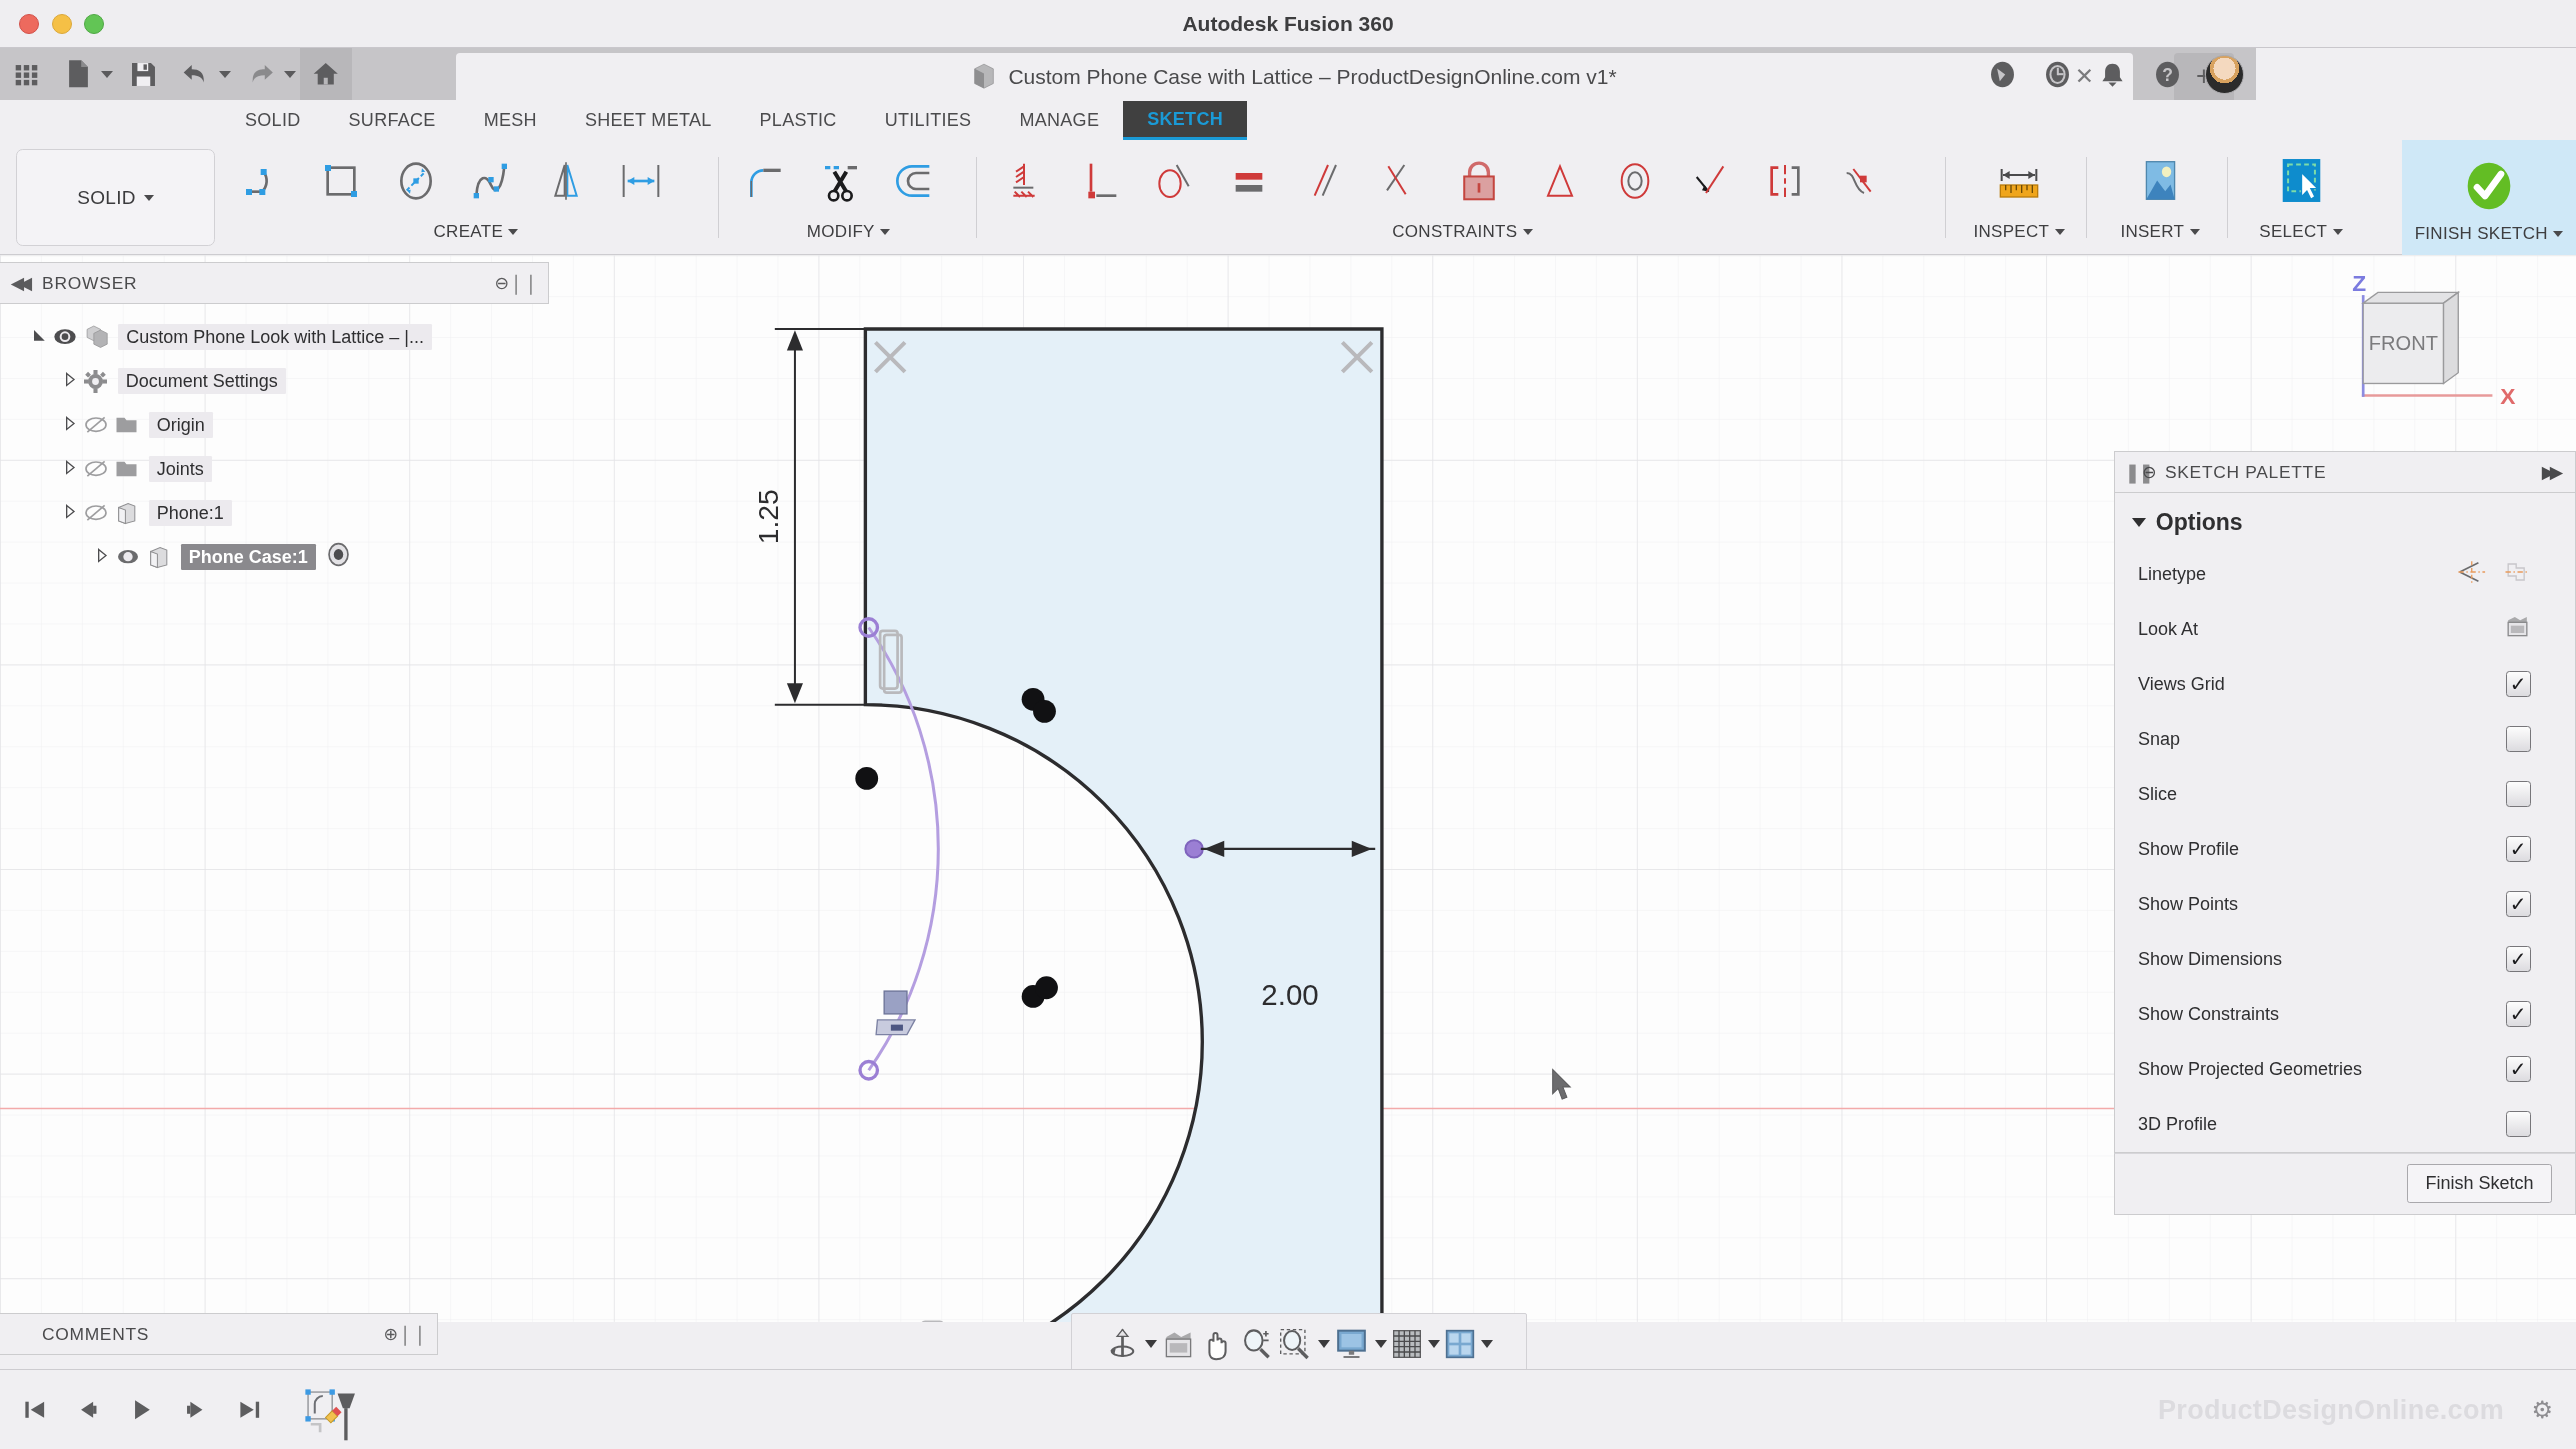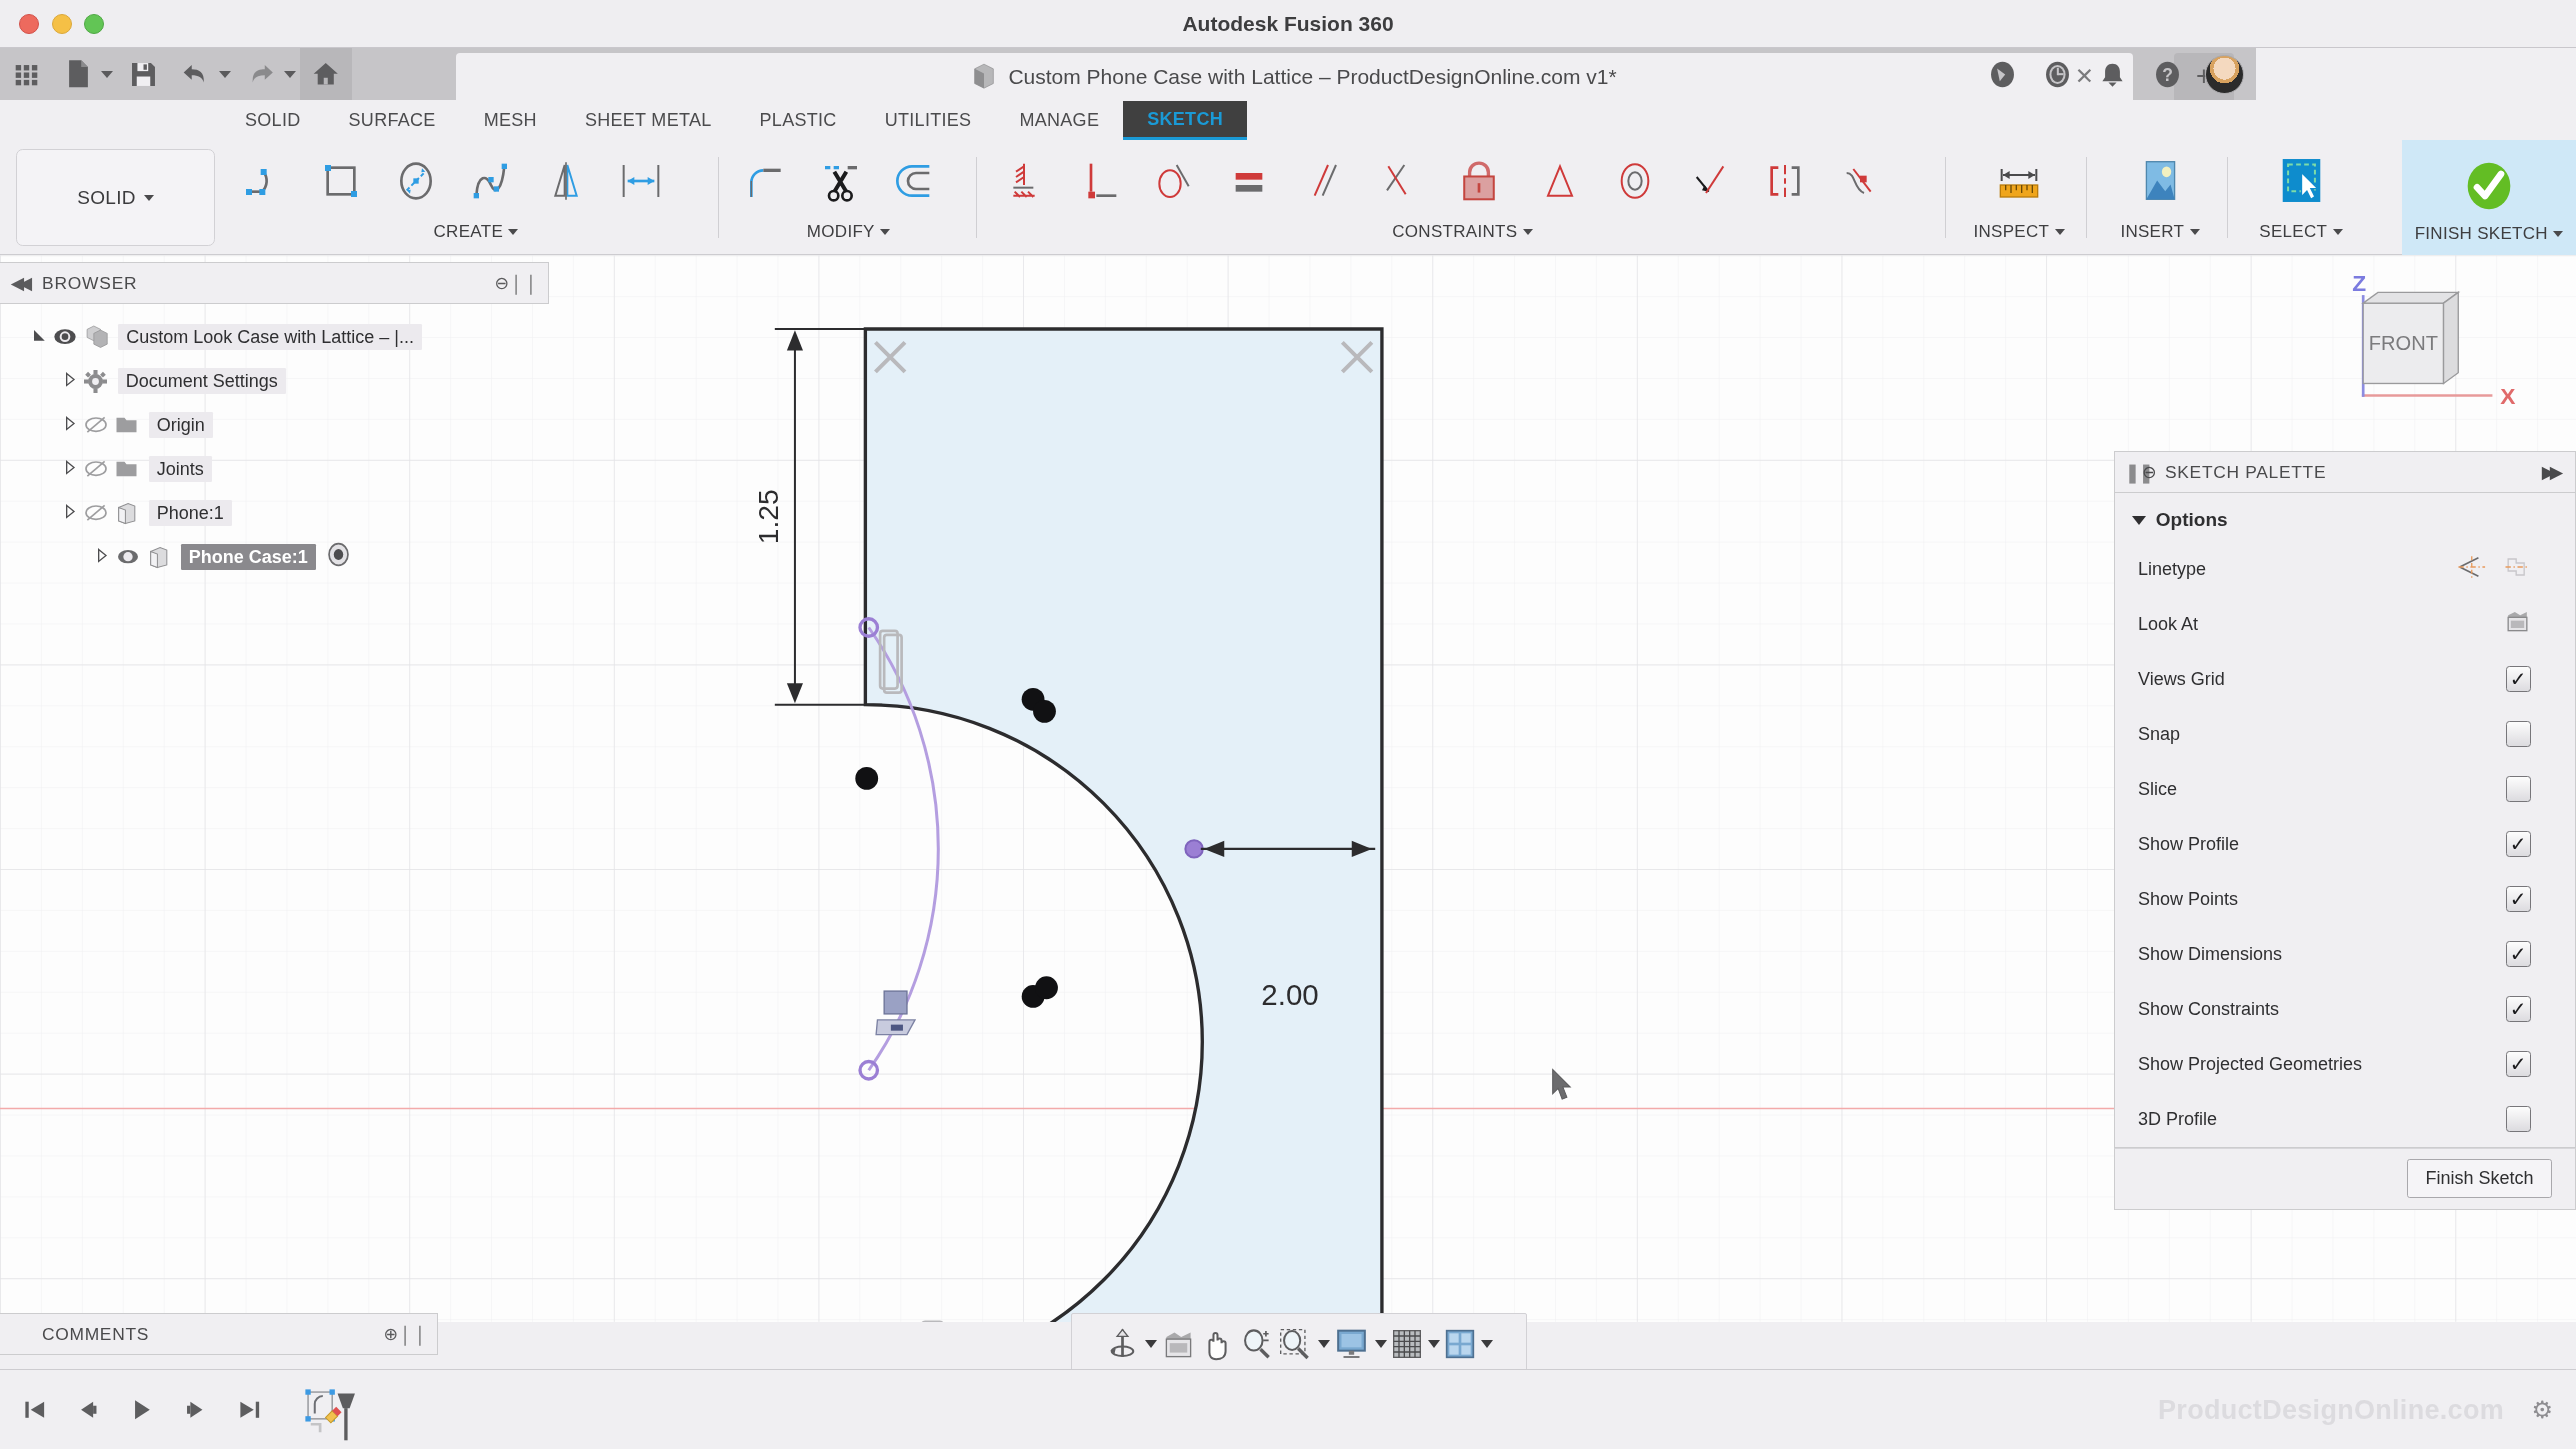--- a/index.html
+++ b/index.html
@@ -146,21 +146,21 @@
     height: 42px; background: #f0eff2; border: 0.7px solid #ccccce;
     display: flex; align-items: center; position: relative;
   }
   .pal-title { font-size: 17.4px; color: #4a4a4c; letter-spacing: 0.7px; margin-left: 50px; }
   .pal-grip { position: absolute; left: 9.4px; font-size: 19px; color: #8b8b8d; letter-spacing: -2px; }
   .pal-dot { position: absolute; left: 27px; font-size: 17.4px; color: #4a4a4c; }
   .pal-expand { position: absolute; right: 17.4px; font-size: 17.4px; color: #4a4a4c; letter-spacing: -5.4px; }
   .pal-body { background: #f0eff2; border: 0.7px solid #ccccce; border-top: none; padding: 12px 0 0 0; }
   .pal-section {
     display: flex; align-items: center; gap: 9.4px;
-    font-size: 19px; font-weight: bold; color: #2f2f31; padding: 4px 0 10.7px 17.4px;
+    font-size: 23px; font-weight: bold; color: #2f2f31; padding: 4px 0 10.7px 17.4px;
   }
   .tri-down { width: 0; height: 0; border-left: 7.4px solid transparent;
               border-right: 7.4px solid transparent; border-top: 9.4px solid #2f2f31; }
   .pal-row {
     display: flex; align-items: center; height: 55px; padding: 0 44px 0 23px;
     font-size: 18px; color: #2f2f31;
   }
   .pal-row .lbl { flex: 1; }
   .cbx {
     width: 25.5px; height: 25.5px; border: 1.3px solid #77767a; border-radius: 3.4px;
@@ -734,21 +734,21 @@
         <ellipse cx="18" cy="13" rx="8" ry="8" fill="#eceaee"></ellipse>
             <circle cx="18" cy="13" r="5" fill="#4d4d4f"></circle>
           </svg>
       </span>
       <span class="ticon">
         <svg width="23" height="25.5" viewBox="0 0 34 38">
             <path d="M3 8 L13 3 L23 8 v12 L13 25 L3 20z" fill="#cfcfd1" stroke="#8e8e90"></path>
         <path d="M13 14 L23 9 L33 14 v16 L23 35 L13 30z" fill="#b3b3b5" stroke="#8e8e90"></path>
           </svg>
       </span>
-      <span class="tlabel">Custom Look Case with Lattice – |...</span>
+      <span class="tlabel">Custom Phone Look with Lattice – |...</span>
     </div>
 
     <div class="tnode" style="padding-left:60px;">
       <span class="tdisc">
         <svg width="12" height="14.8" viewBox="0 0 18 22">
             <path d="M4 2 L15 11 L4 20z" fill="none" stroke="#4d4d4f" stroke-width="2"></path>
           </svg>
       </span>
       <span class="ticon">
         <svg width="23" height="23" viewBox="0 0 34 34">

